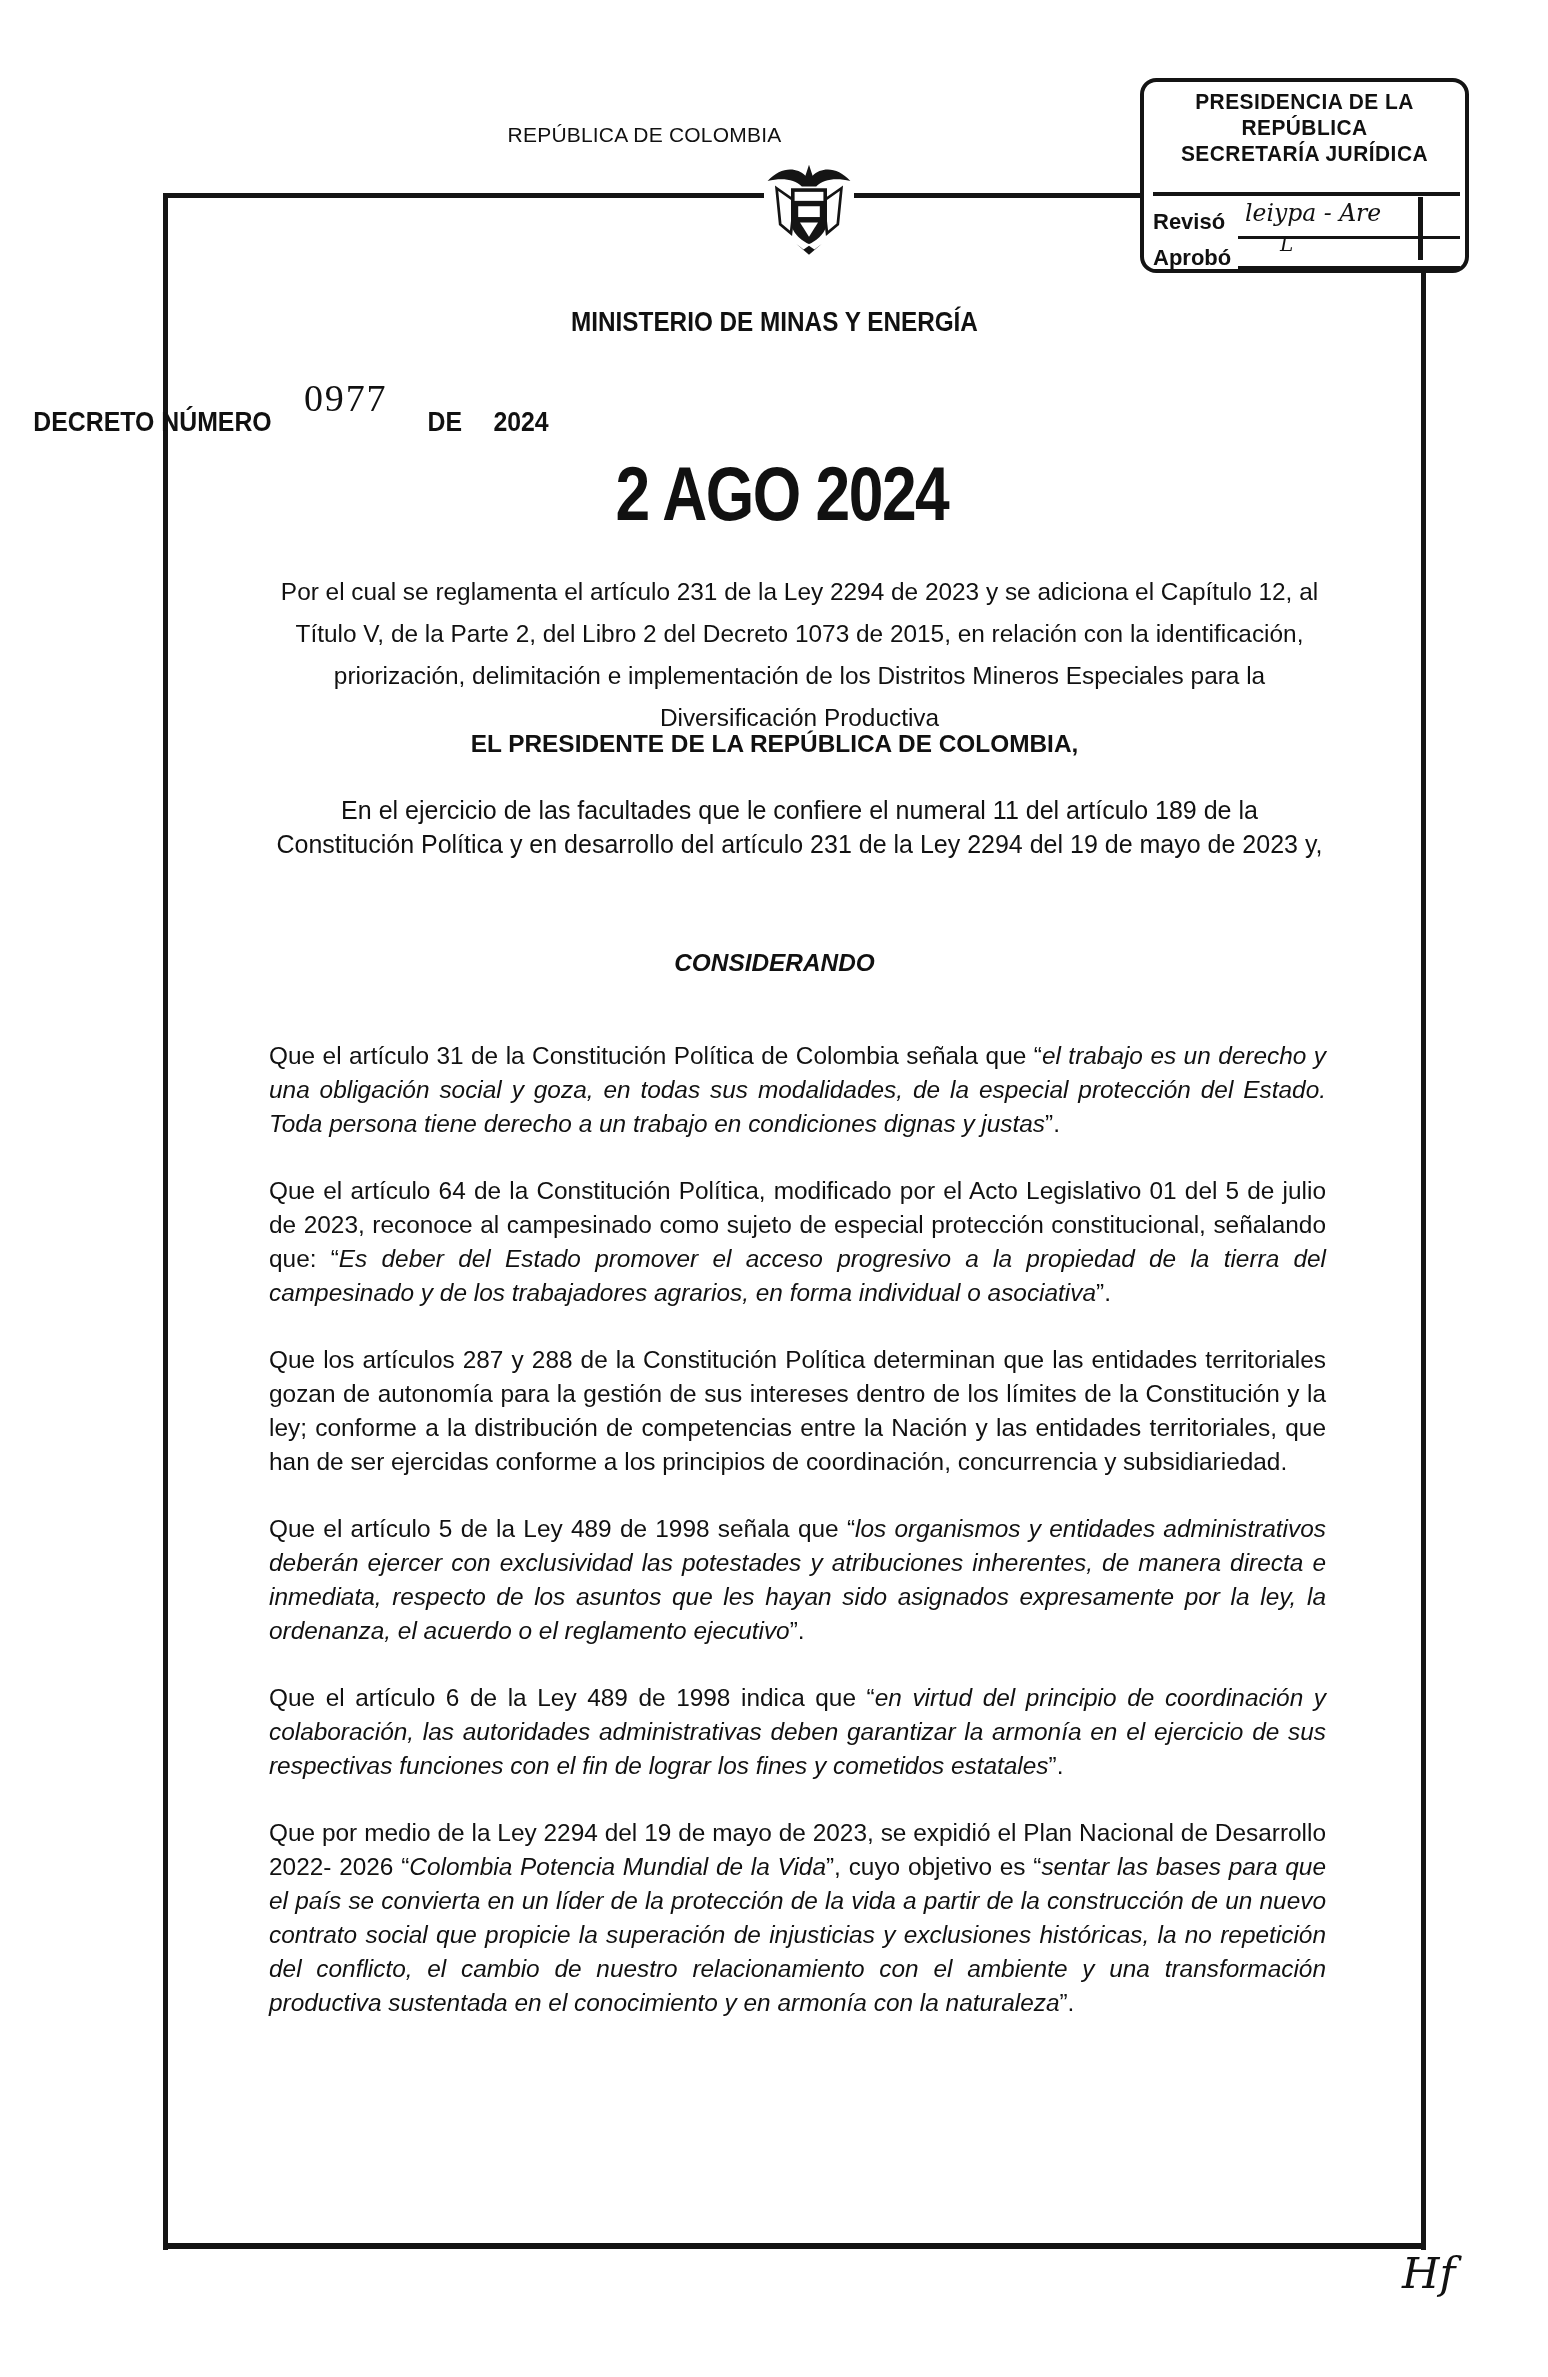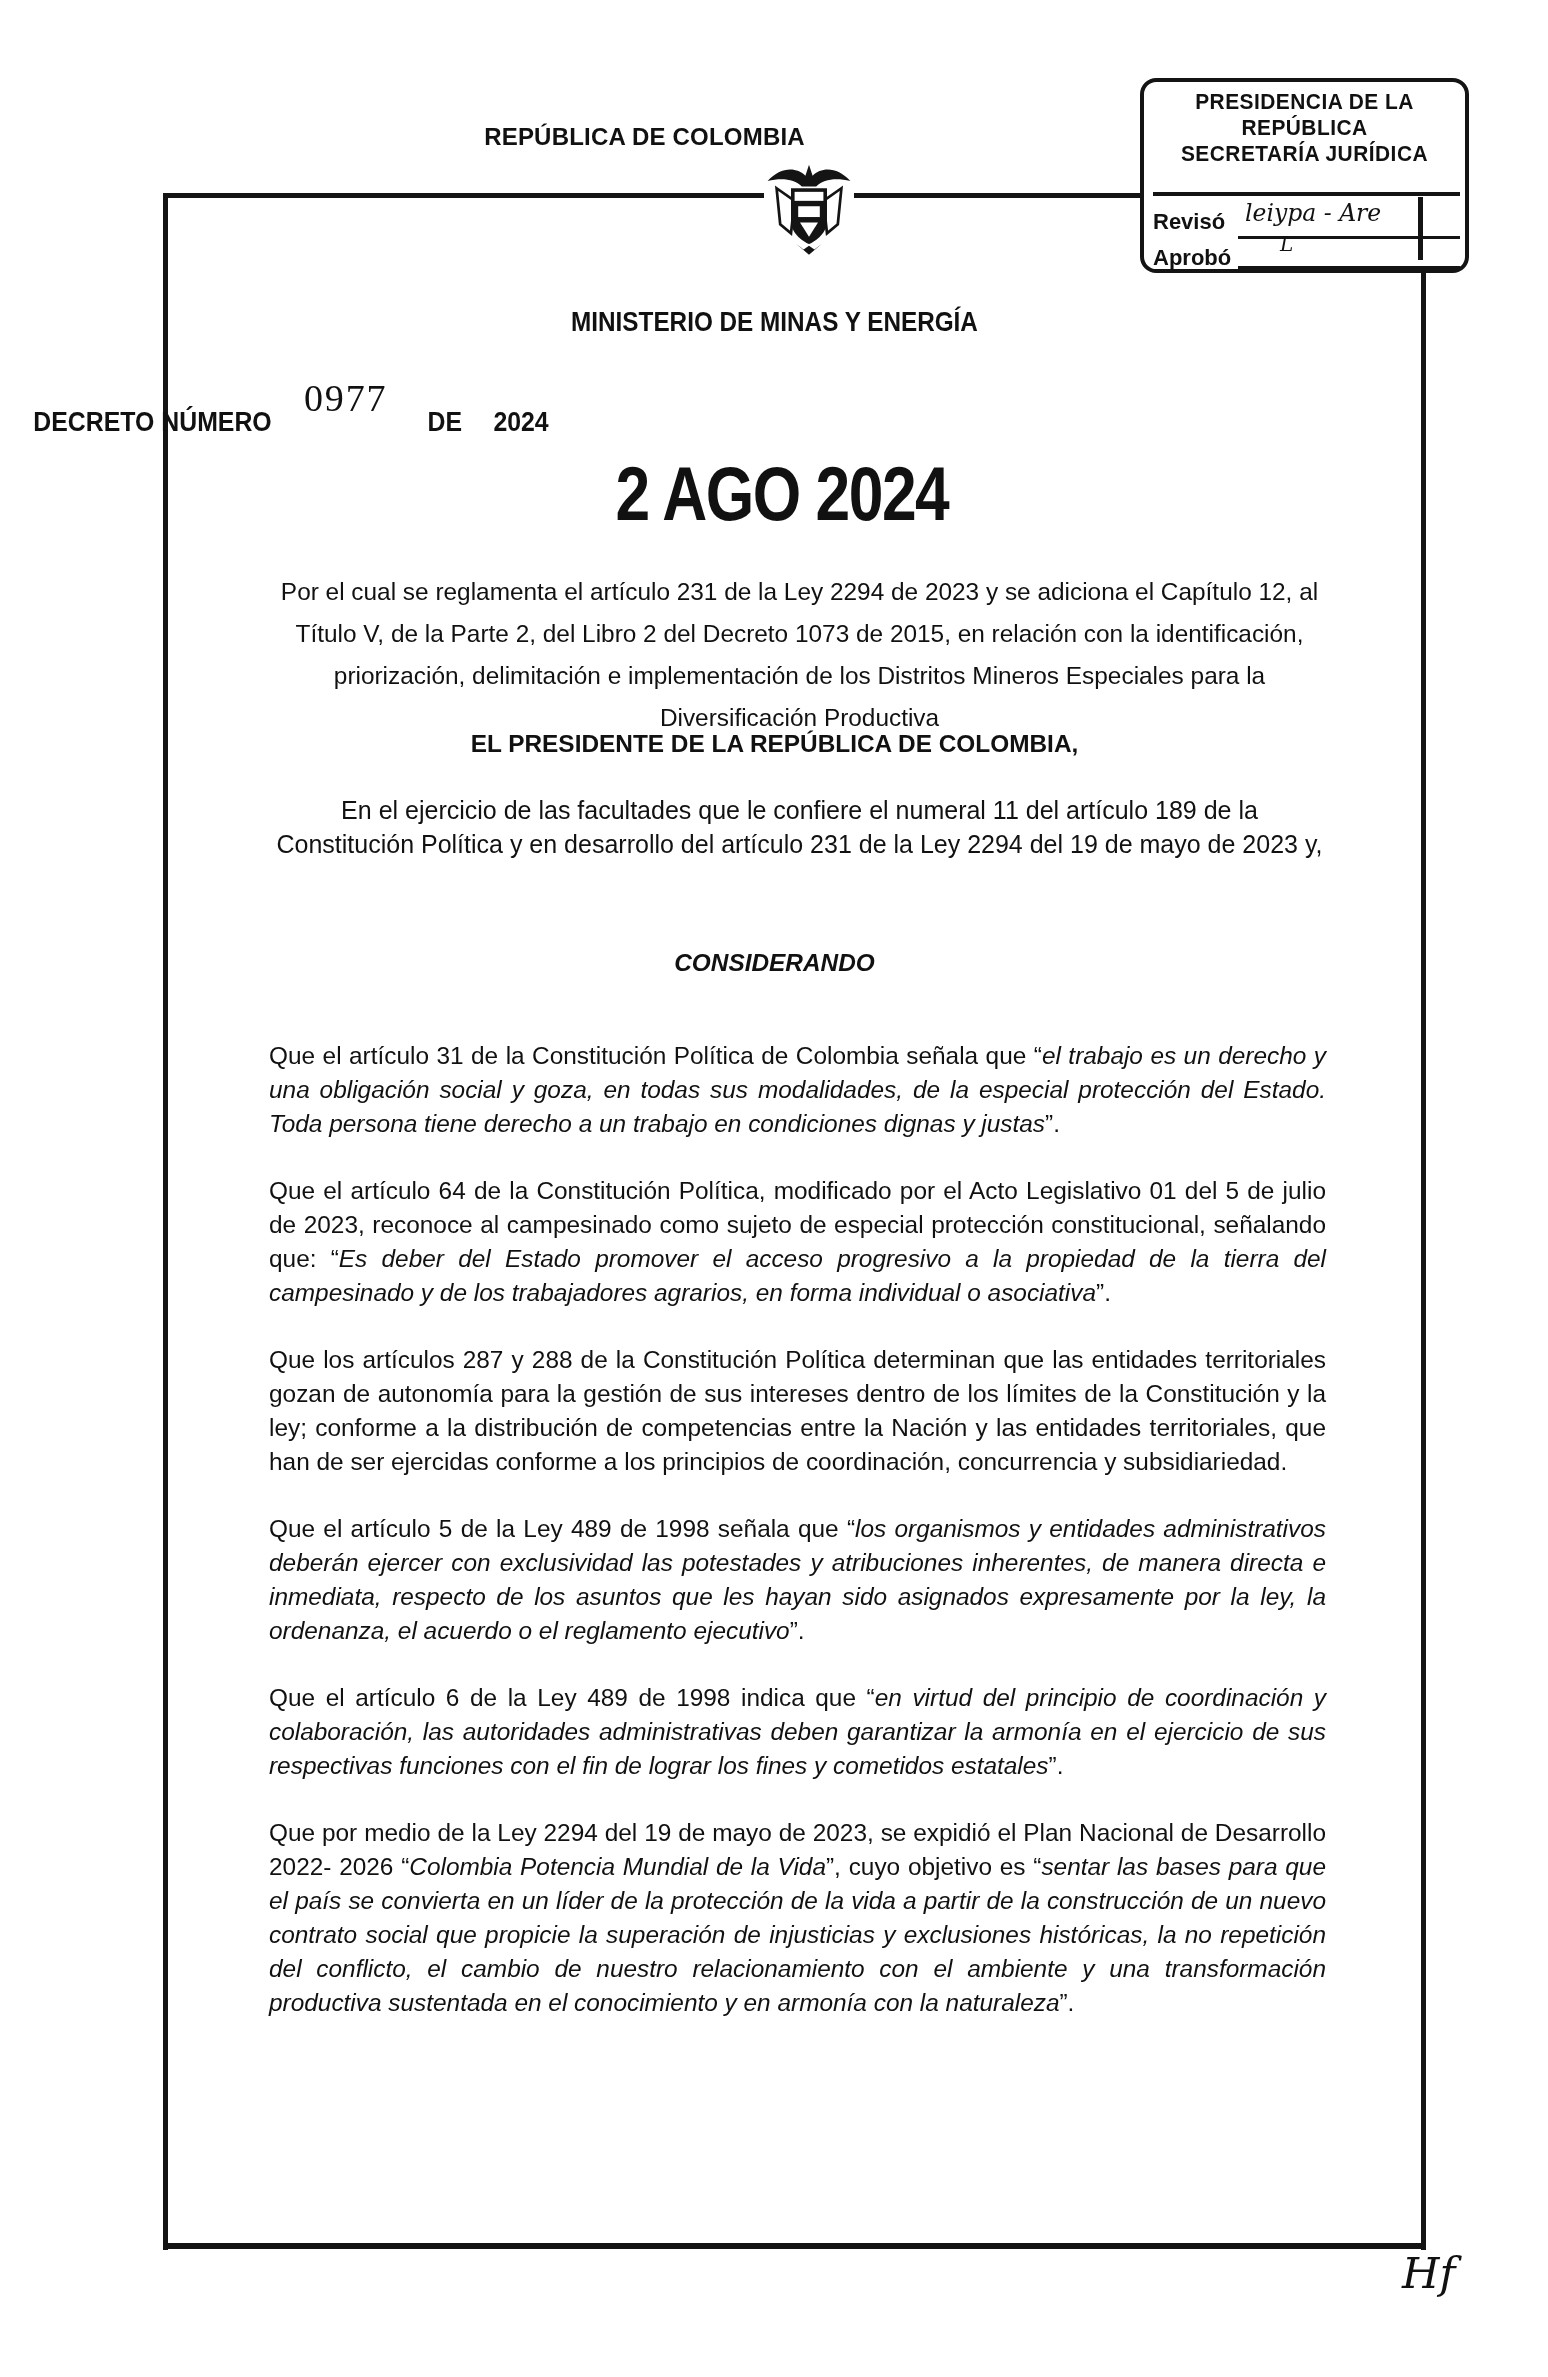--- a/index.html
+++ b/index.html
@@ -3,22 +3,22 @@
 <meta charset="utf-8">
 <style>
   html, body { margin: 0; padding: 0; background: #ffffff; }
   body { width: 1549px; height: 2377px; position: relative; overflow: hidden;
          font-family: "Liberation Sans", sans-serif; color: #111111; }
   .abs { position: absolute; }
   .frame-top { left: 163px; top: 193px; width: 983px; height: 4.5px; background: #141414; }
   .frame-left { left: 163px; top: 193px; width: 4.5px; height: 2057px; background: #141414; }
   .frame-right { left: 1421px; top: 255px; width: 4.5px; height: 1995px; background: #141414; }
   .frame-bottom { left: 163px; top: 2243px; width: 1263px; height: 6.3px; background: #141414; }
-  .republica { left: 0; width: 1542px; top: 123px; text-align: center; font-weight: bold;
-               font-size: 24px; letter-spacing: 0.2px; padding-right: 253px; box-sizing: border-box; }
+  .republica { left: 0; width: 1542px; top: 123px; text-align: center; font-weight: normal;
+               font-size: 21px; letter-spacing: 0.2px; padding-right: 253px; box-sizing: border-box; }
   .crest { left: 764px; top: 161px; width: 90px; height: 95px; background: #ffffff; }
   .ministerio { left: 0; width: 1549px; top: 307px; text-align: center; font-weight: bold;
                 font-size: 27px; transform: scaleX(0.9); }
   .decreto-line { left: 0; width: 1549px; top: 396px; text-align: left; font-weight: bold; font-size: 27px; padding-left: 23px; }
   .decreto-line .lbl { display: inline-block; transform: scaleX(0.92); }
   .decreto-line .num { font-family: "Liberation Serif", serif; font-weight: normal; font-size: 38px;
                        position: relative; top: -20px; margin: 0 31px 0 14.5px; letter-spacing: 1.8px; }
   .fecha { left: 0; width: 1549px; top: 456px; text-align: center; font-weight: bold; font-size: 76px;
            letter-spacing: -1.8px; transform: scaleX(0.82); line-height: 1; padding-left: 18px; box-sizing: border-box; }
   .epigrafe { left: 271px; width: 1057px; top: 571px; text-align: center; font-size: 24.4px; line-height: 42px; }

